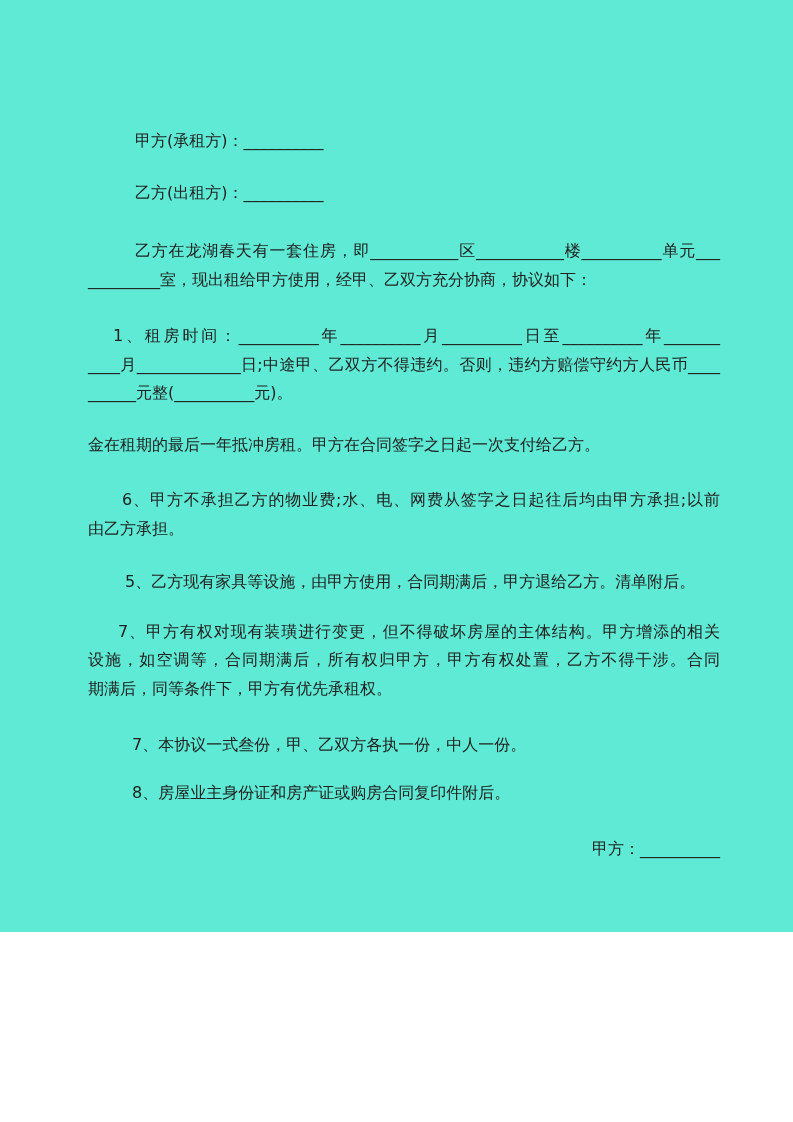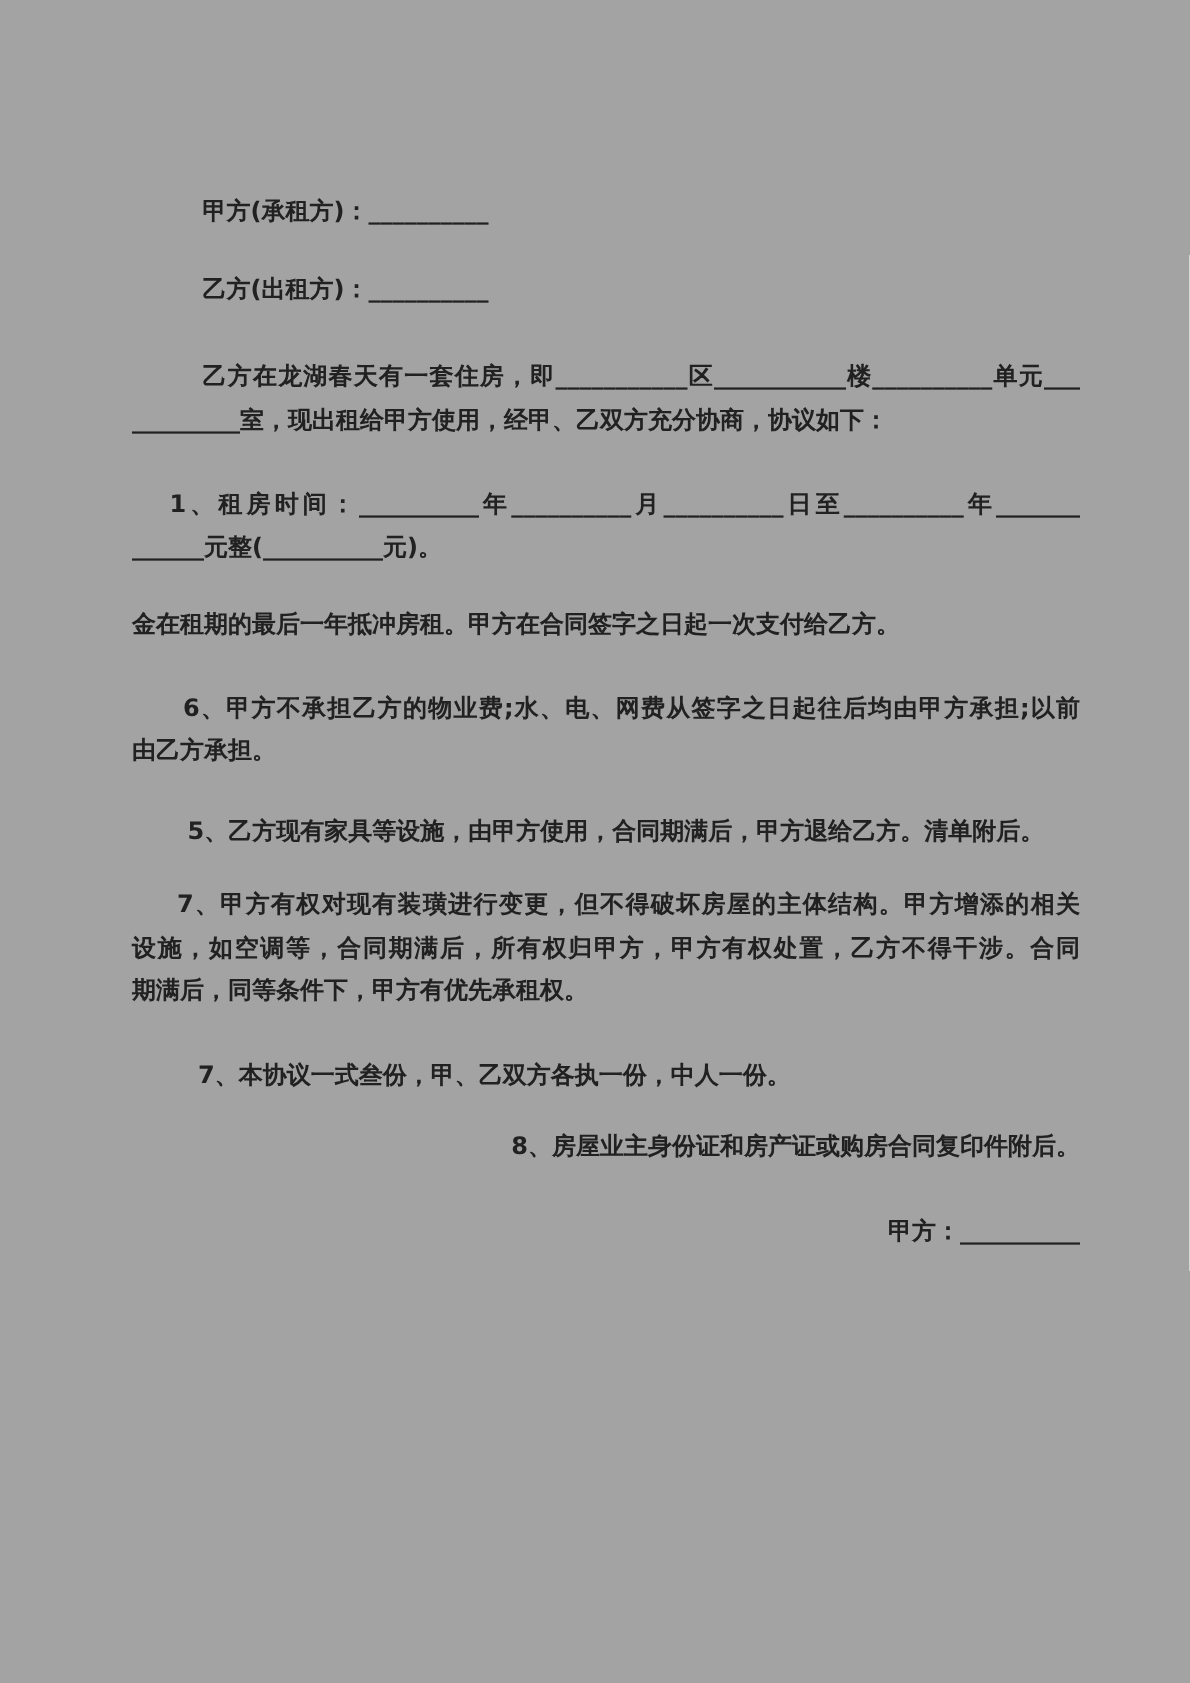--- a/index.html
+++ b/index.html
@@ -1,28 +1,27 @@
 <!DOCTYPE html>
 <html><head>
 <meta charset="utf-8">
 <style>
   html, body { margin: 0; padding: 0; background: #ffffff; }
   .page {
     position: relative;
     box-sizing: border-box;
     width: 793px;
-    height: 1122px;
-    background: #a3a3a3;
+    height: 932px;
+    background: #5eead4;
     padding: 127px 73px 0 88px;
     font-family: "DejaVu Sans", sans-serif;
     font-size: 16px;
     line-height: 28.5px;
     color: #212121;
     overflow: hidden;
-    font-weight: bold;
   }
   .para { margin: 0; }
   .line { white-space: normal; }
   .line.j { text-align: justify; text-align-last: justify; }
 </style>
 </head>
 <body>
 
 <div class="page">
 
@@ -34,20 +33,21 @@
     <div class="line" style="text-indent:47px;">乙方(出租方)：__________</div>
   </div>
 
   <div class="para" style="margin-bottom:28px;">
     <div class="line j" style="text-indent:47px;margin-top:20px;">乙方在龙湖春天有一套住房，即___________区___________楼__________单元___</div>
     <div class="line">_________室，现出租给甲方使用，经甲、乙双方充分协商，协议如下：</div>
   </div>
 
   <div class="para" style="margin-bottom:23px;">
     <div class="line j" style="text-indent:25px;">1、租房时间：__________年__________月__________日至__________年_______</div>
+    <div class="line j">____月_____________日;中途甲、乙双方不得违约。否则，违约方赔偿守约方人民币____</div>
     <div class="line">______元整(__________元)。</div>
   </div>
 
 
   <div class="para" style="margin-bottom:27px;">
     <div class="line">金在租期的最后一年抵冲房租。甲方在合同签字之日起一次支付给乙方。</div>
   </div>
 
   <div class="para" style="margin-bottom:25px;">
     <div class="line j" style="text-indent:34px;">6、甲方不承担乙方的物业费;水、电、网费从签字之日起往后均由甲方承担;以前</div>
@@ -62,20 +62,20 @@
     <div class="line j" style="text-indent:30px;">7、甲方有权对现有装璜进行变更，但不得破坏房屋的主体结构。甲方增添的相关</div>
     <div class="line j">设施，如空调等，合同期满后，所有权归甲方，甲方有权处置，乙方不得干涉。合同</div>
     <div class="line">期满后，同等条件下，甲方有优先承租权。</div>
   </div>
 
   <div class="para" style="margin-bottom:19px;">
     <div class="line" style="text-indent:44px;">7、本协议一式叁份，甲、乙双方各执一份，中人一份。</div>
   </div>
 
   <div class="para" style="margin-bottom:28px;">
-    <div class="line" style="text-indent:44px;text-align:right;">8、房屋业主身份证和房产证或购房合同复印件附后。</div>
+    <div class="line" style="text-indent:44px;">8、房屋业主身份证和房产证或购房合同复印件附后。</div>
   </div>
 
   <div class="para" style="margin-bottom:0;text-align:right;">
     <div class="line" style="text-indent:45px;">甲方：__________</div>
   </div>
 
 </div>
 
 </body></html>

